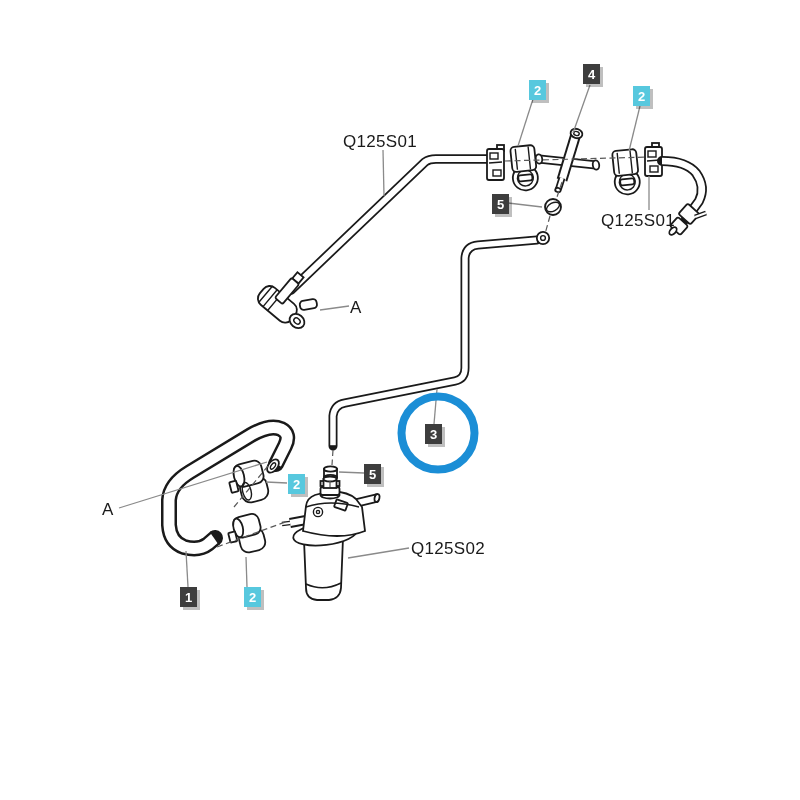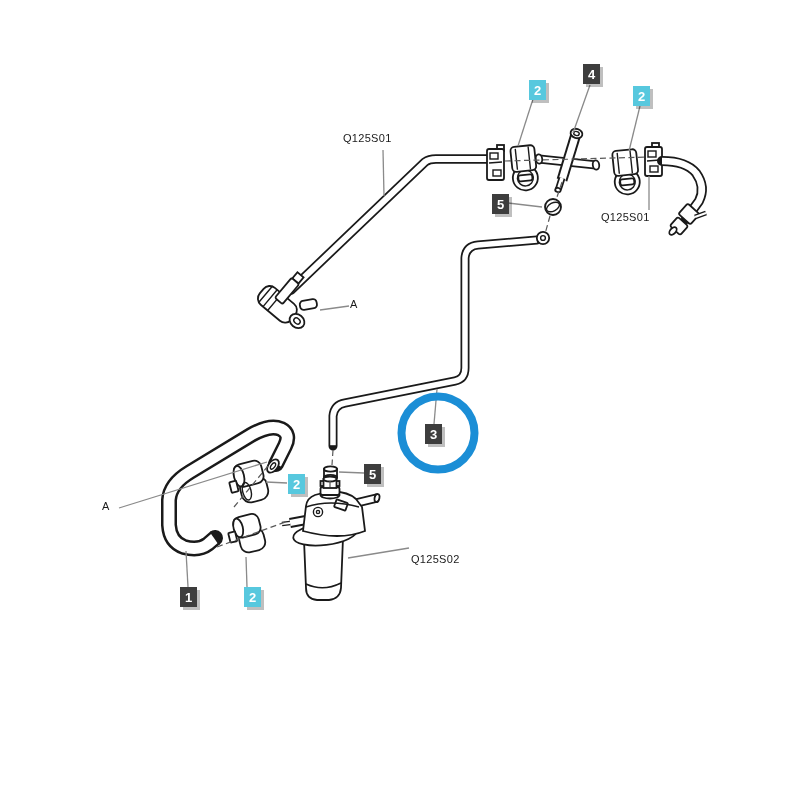--- a/index.html
+++ b/index.html
@@ -12,21 +12,21 @@
   .ln{stroke:var(--line,#1a1a1a);fill:none;stroke-linecap:butt;}
   .lnr{stroke:var(--line,#1a1a1a);fill:none;stroke-linecap:round;stroke-linejoin:round;}
   .wh{stroke:#fff;fill:none;stroke-linecap:butt;stroke-linejoin:round;}
   .part{fill:#fff;stroke:var(--line,#1a1a1a);stroke-width:1.8;}
   .det{fill:none;stroke:var(--line,#1a1a1a);stroke-width:1.4;}
   .dash{stroke:var(--dash,#5a5a5a);stroke-width:1.2;fill:none;stroke-dasharray:6 3.5;}
   .leader{stroke:var(--leader,#8a8a8a);stroke-width:1.3;fill:none;}
   .ring{stroke:var(--highlight-ring,#1b8ed6);fill:none;}
   
   .part-label{
-    position:absolute;font-size:11px;color:var(--line,#1a1a1a);letter-spacing:.3px;
+    position:absolute;font-size:17px;color:var(--line,#1a1a1a);letter-spacing:.3px;
     white-space:nowrap;user-select:none;
   }
   
   .callout{
     position:absolute;width:17px;height:20px;display:flex;align-items:center;justify-content:center;
     font-size:13px;font-weight:bold;color:var(--callout-text,#fff);
     box-shadow:3px 3px 0 rgba(0,0,0,.25);cursor:pointer;
   }
   .callout.dark{background:var(--callout-dark,#3d3d3d);}
   .callout.cyan{background:var(--callout-cyan,#57c8de);}
@@ -198,21 +198,21 @@
       <path class="leader" d="M287,483 L266,482"></path>
       <path class="leader" d="M188,587 L186,551"></path>
       <path class="leader" d="M247,587 L246,557"></path>
     </g>
 
     <circle class="ring" cx="438" cy="433" r="36.5" stroke-width="8"></circle>
   </svg>
 
   <div class="part-label" style="left:343px;top:132px">Q125S01</div>
   <div class="part-label" style="left:601px;top:211px">Q125S01</div>
-  <div class="part-label" style="left:411px;top:553px">Q125S02</div>
+  <div class="part-label" style="left:411px;top:539px">Q125S02</div>
   <div class="part-label" style="left:350px;top:298px">A</div>
   <div class="part-label" style="left:102px;top:500px">A</div>
 
   <div class="callout cyan" style="left:529px;top:80px">2</div>
   <div class="callout dark" style="left:583px;top:64px">4</div>
   <div class="callout cyan" style="left:633px;top:86px">2</div>
   <div class="callout dark" style="left:492px;top:194px">5</div>
   <div class="callout dark" style="left:425px;top:424px">3</div>
   <div class="callout dark" style="left:364px;top:464px">5</div>
   <div class="callout cyan" style="left:288px;top:474px">2</div>

